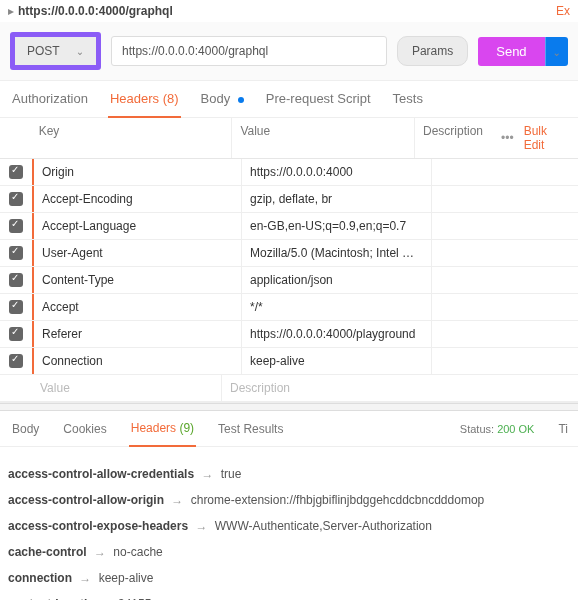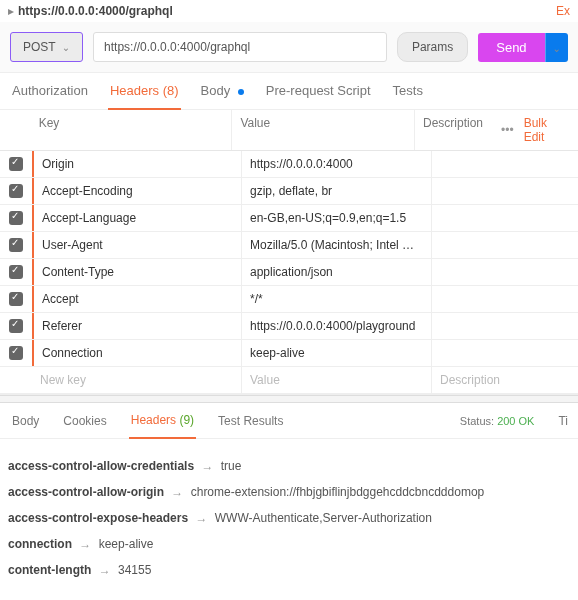--- a/index.html
+++ b/index.html
@@ -2,21 +2,21 @@
 <html><head>
 <meta charset="utf-8">
 <style>
 *{box-sizing:border-box;margin:0;padding:0}
 body{font-family:-apple-system,BlinkMacSystemFont,"Segoe UI",sans-serif;font-size:12px;color:#333;background:#fff;width:578px;height:600px;overflow:hidden}
 .tab-bar{display:flex;align-items:center;padding:4px 8px;font-size:12px;color:#666}
 .tab-caret{margin-right:4px;color:#888}
 .tab-title{flex:1;font-weight:600;color:#444}
 .ext{color:#f26b3a}
 .req-row{display:flex;align-items:center;padding:10px;gap:10px;background:#fafafa;border-bottom:1px solid #eee}
-.method{display:flex;align-items:center;gap:6px;padding:7px 12px;background:#ececec;border:1px solid #8b5cf6;border-radius:3px;color:#555;font-size:12px}
+.method{display:flex;align-items:center;gap:16px;padding:7px 12px;background:#ececec;border:5px solid #8b5cf6;border-radius:3px;color:#555;font-size:12px}
 .chev{font-size:10px;color:#888}
 .url-input{flex:1;border:1px solid #ddd;border-radius:3px;padding:7px 10px;font-size:12px;color:#555;background:#fff;outline:none}
 .params-btn{padding:7px 14px;background:#ececec;border:1px solid #ddd;border-radius:10px;color:#555;font-size:12px}
 .send-wrap{display:flex}
 .send-btn{background:#d946ef;color:#fff;border:none;padding:7px 18px;font-size:13px;border-radius:3px 0 0 3px;cursor:pointer}
 .send-dd{background:#097bed;border:none;border-left:1px solid rgba(255,255,255,.3);color:#fff;padding:0 7px;border-radius:0 3px 3px 0}
 .req-tabs{display:flex;padding:0 10px;gap:18px;border-bottom:1px solid #eee;font-size:13px}
 .rtab{padding:10px 2px;color:#777;cursor:pointer}
 .rtab.active{color:#f26b3a;border-bottom:2px solid #f26b3a;margin-bottom:-1px}
 .count{color:#5aa62c}
@@ -111,21 +111,21 @@
         </div>
         <div class="key">Accept-Encoding</div>
         <div class="val">gzip, deflate, br</div>
         <div class="desc"></div>
       </div>
       <div class="tr">
         <div class="cb">
           <div class="ckb"></div>
         </div>
         <div class="key">Accept-Language</div>
-        <div class="val">en-GB,en-US;q=0.9,en;q=1.5</div>
+        <div class="val">en-GB,en-US;q=0.9,en;q=0.7</div>
         <div class="desc"></div>
       </div>
       <div class="tr">
         <div class="cb">
           <div class="ckb"></div>
         </div>
         <div class="key">User-Agent</div>
         <div class="val">Mozilla/5.0 (Macintosh; Intel Mac OS X 10_1…</div>
         <div class="desc"></div>
       </div>
@@ -157,21 +157,20 @@
         <div class="cb">
           <div class="ckb"></div>
         </div>
         <div class="key">Connection</div>
         <div class="val">keep-alive</div>
         <div class="desc"></div>
       </div>
     </div>
   <div class="tr new-row">
     <div class="cb"></div>
-    <div class="key">New key</div>
     <div class="val">Value</div>
     <div class="desc">Description</div>
   </div>
 </div>
 
 <div class="divider"></div>
 
 <div class="resp-tabs">
   <span class="rtab">Body</span>
   <span class="rtab">Cookies</span>
@@ -184,15 +183,16 @@
     <span>Status:</span>
     <span class="stat-v">200 OK</span>
   </span>
   <span class="ti">Ti</span>
 </div>
 
 <div class="resp-body" id="resp-headers">
     <div class="hdr"><span class="hdr-k">access-control-allow-credentials</span><span class="arr"> → </span><span class="hdr-v">true</span></div>
     <div class="hdr"><span class="hdr-k">access-control-allow-origin</span><span class="arr"> → </span><span class="hdr-v">chrome-extension://fhbjgbiflinjbdggehcddcbncdddomop</span></div>
     <div class="hdr"><span class="hdr-k">access-control-expose-headers</span><span class="arr"> → </span><span class="hdr-v">WWW-Authenticate,Server-Authorization</span></div>
+    <div class="hdr"><span class="hdr-k">cache-control</span><span class="arr"> → </span><span class="hdr-v">no-cache</span></div>
     <div class="hdr"><span class="hdr-k">connection</span><span class="arr"> → </span><span class="hdr-v">keep-alive</span></div>
     <div class="hdr"><span class="hdr-k">content-length</span><span class="arr"> → </span><span class="hdr-v">34155</span></div>
   </div>
 
 </body></html>

